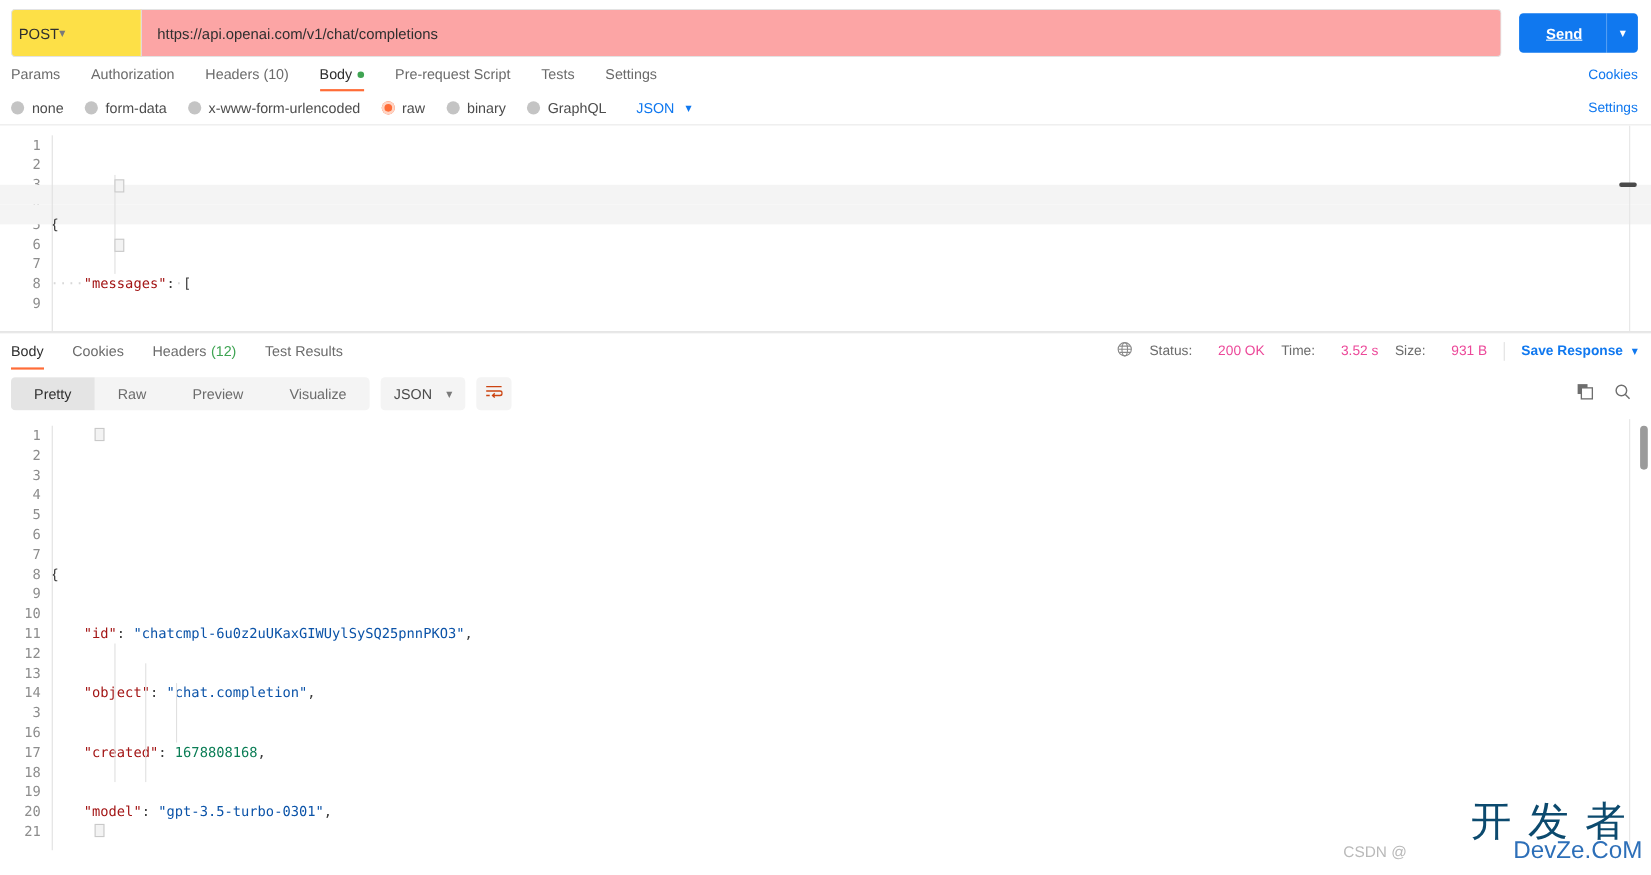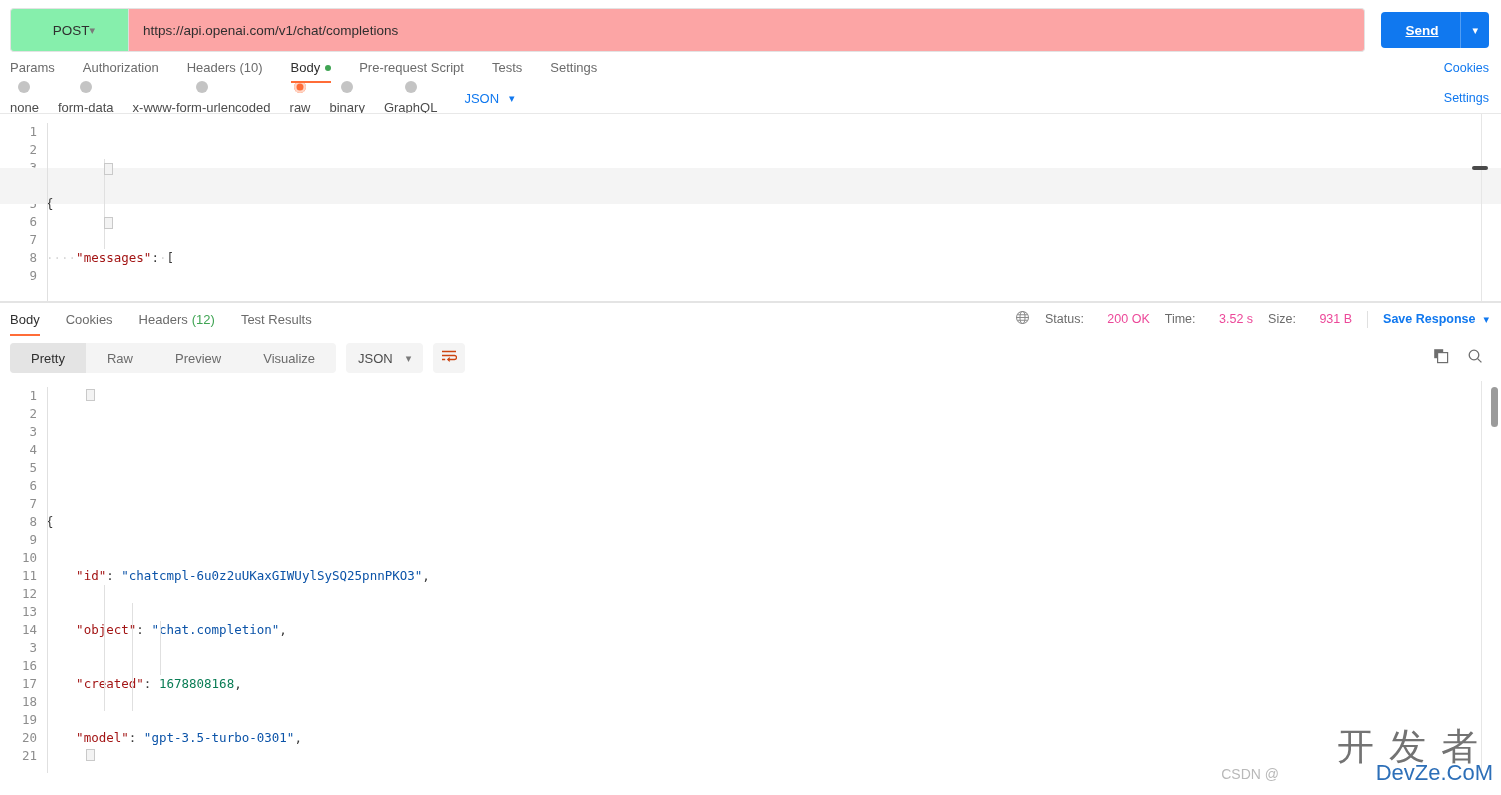--- a/index.html
+++ b/index.html
@@ -13,26 +13,26 @@
   }
 
   
   .urlbar {
     display: flex; align-items: stretch;
     height: 52px;
     padding: 8px 12px 0 10px;
   }
   .method-box {
     width: 118px;
-    display: flex; align-items: center; justify-content: center;
-    background: #86efac;
+    display: flex; align-items: center; justify-content: flex-start;
+    background: #fde047;
     border: 1px solid #e3e3e3;
     border-right: none;
     border-radius: 4px 0 0 4px;
-    padding: 0 11px 0 20px;
+    padding: 0 11px 0 6px;
     font-size: 13.5px;
     color: #2f2f2f;
   }
   .method-box .chev { color: #7a7a7a; font-size: 11px; }
   .url-box {
     flex: 1;
     display: flex; align-items: center;
     background: #fca5a5;
     border: 1px solid #e3e3e3;
     border-left: 1px solid #dcdcdc;
@@ -88,21 +88,21 @@
   }
 
   
   .body-row {
     display: flex; align-items: center;
     height: 30px;
     padding: 0 12px 0 10px;
     font-size: 13px;
     color: #4c4c4c;
   }
-  .radio-item { display: flex; align-items: center; gap: 7px; margin-right: 19px; white-space: nowrap; flex-direction: column; }
+  .radio-item { display: flex; align-items: center; gap: 7px; margin-right: 19px; white-space: nowrap; }
   .radio { width: 12px; height: 12px; border-radius: 50%; background: #c4c4c4; }
   .radio.on { background: #ff6c37; box-shadow: inset 0 0 0 2.5px #ffd4c4; }
   .json-sel { display:flex; align-items:center; gap: 10px; color: #1078ef; font-size: 13px; margin-left: 8px; }
   .json-sel .chev { font-size: 11px; }
 
   
   .editor {
     position: relative;
     border-top: 1px solid #e8e8e8;
     background: #fff;
@@ -219,21 +219,21 @@
     display: flex; align-items: center; justify-content: center;
   }
   .tool-icons { margin-left: auto; display: flex; align-items: center; gap: 18px; padding-right: 6px; }
 
   
   .wm { position: absolute; pointer-events: none; }
   .wm-zh {
     right: 8px; top: 722px;
     font-family: "DejaVu Sans", sans-serif;
     font-size: 37px; letter-spacing: 15px;
-    color: #737373;
+    color: #0c4a6e;
     margin-left: 48px;
   }
   .wm-en {
     right: 8px; top: 760px;
     font-size: 22px; font-weight: normal;
     color: #2d6fb8;
   }
   .wm-csdn {
     right: 222px; top: 766px;
     font-size: 14px; color: #b9b9b9;

